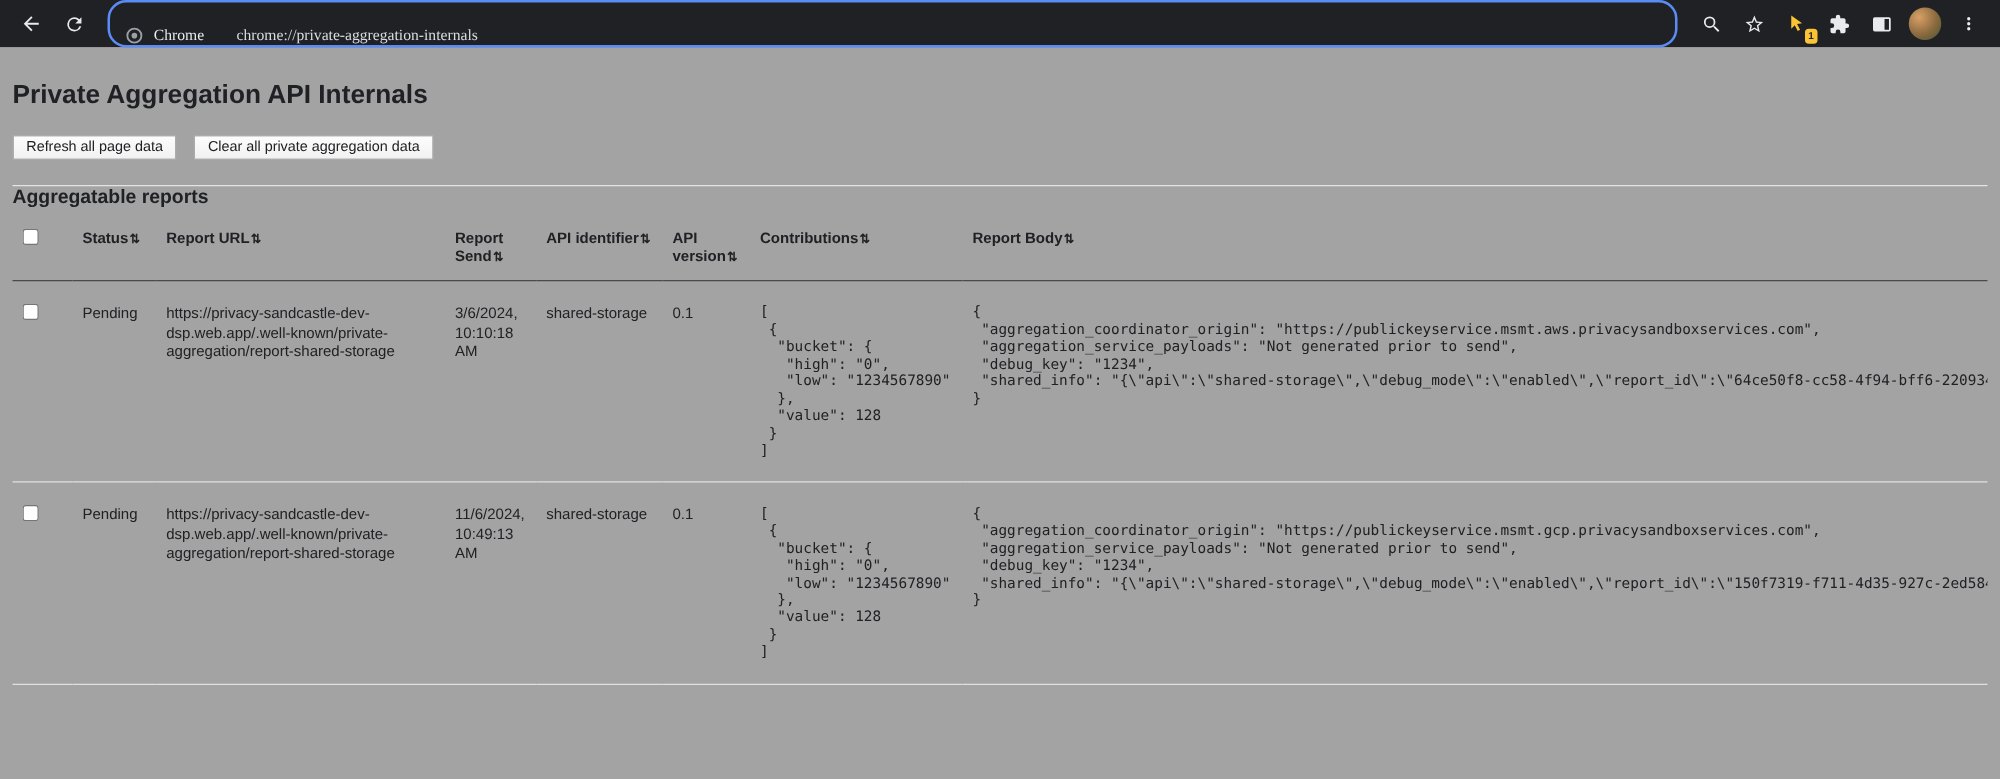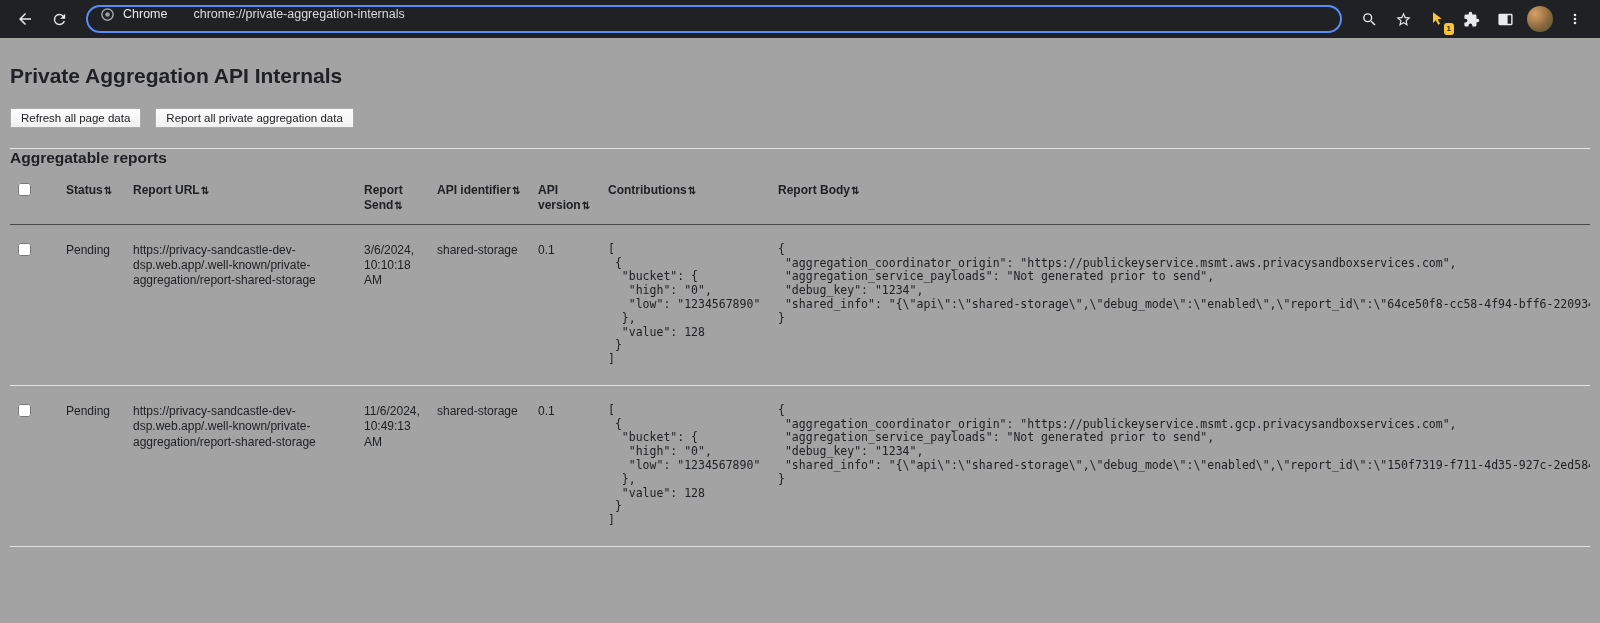--- a/index.html
+++ b/index.html
@@ -11,25 +11,25 @@
     height: 38px; background: var(--toolbar-bg, #1f2125);
     display: flex; align-items: center; padding: 0 10px; gap: 4px;
   }
   .tb-btn {
     width: 30px; height: 30px; flex: 0 0 auto; border-radius: 50%;
     display: flex; align-items: center; justify-content: center;
     color: var(--toolbar-icon, #e8eaed); position: relative; cursor: pointer;
   }
   .tb-btn svg { display: block; }
   .omnibox {
-    flex: 1 1 auto; height: 28px; margin: 0 8px; border-radius: 15px;
+    flex: 1 1 auto; height: 38px; margin: 0 8px; border-radius: 15px;
     border: 2px solid var(--omnibox-ring, #5b8cf5);
     background: var(--toolbar-bg, #1f2125);
-    display: flex; align-items: flex-start; padding: 0 12px; gap: 8px;
-    overflow: hidden; white-space: nowrap;
+    display: flex; align-items: flex-end; padding: 0 12px; gap: 8px;
+    overflow: hidden; white-space: nowrap; font-family: Liberation Serif, serif;
   }
   .omnibox .chip-label { color: #e8eaed; font-size: 12.5px; font-weight: 500; }
   .omnibox .url { color: #dadce0; font-size: 12.5px; margin-left: 18px; }
   .ext-badge {
     position: absolute; bottom: -1px; right: -2px;
     background: var(--badge-yellow, #fbc435); color: #1f2125;
     font-size: 8px; font-weight: 700; line-height: 10px;
     padding: 1px 3px; border-radius: 3px;
   }
   .avatar {
@@ -131,21 +131,21 @@
         <path fill="#e8eaed" d="M12 8a2 2 0 1 0-2-2 2 2 0 0 0 2 2zm0 2a2 2 0 1 0 2 2 2 2 0 0 0-2-2zm0 6a2 2 0 1 0 2 2 2 2 0 0 0-2-2z"></path>
       </svg>
   </div>
 </div>
 
 <div class="page">
   <h1 class="page-title">Private Aggregation API Internals</h1>
 
   <div class="top-buttons">
     <button class="webui-btn">Refresh all page data</button>
-    <button class="webui-btn">Report all private aggregation data</button>
+    <button class="webui-btn">Clear all private aggregation data</button>
   </div>
 
   <hr class="divider">
 
   <h2 class="section-title">Aggregatable reports</h2>
 
 
   <table class="reports">
     <colgroup>
       <col style="width:48px">

